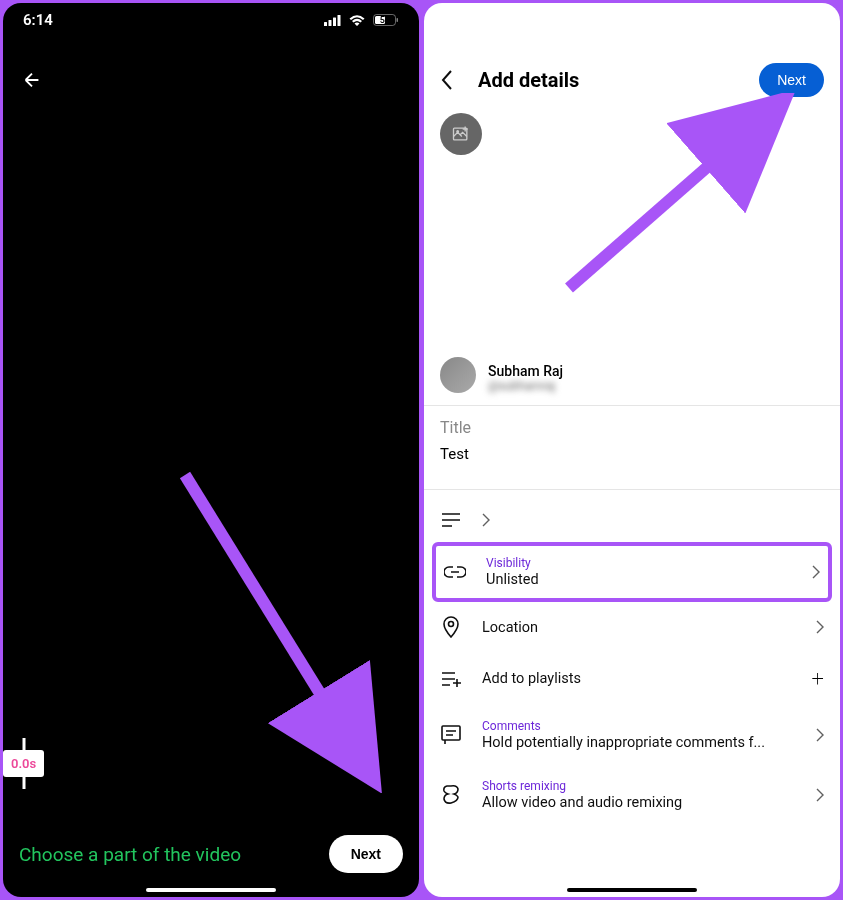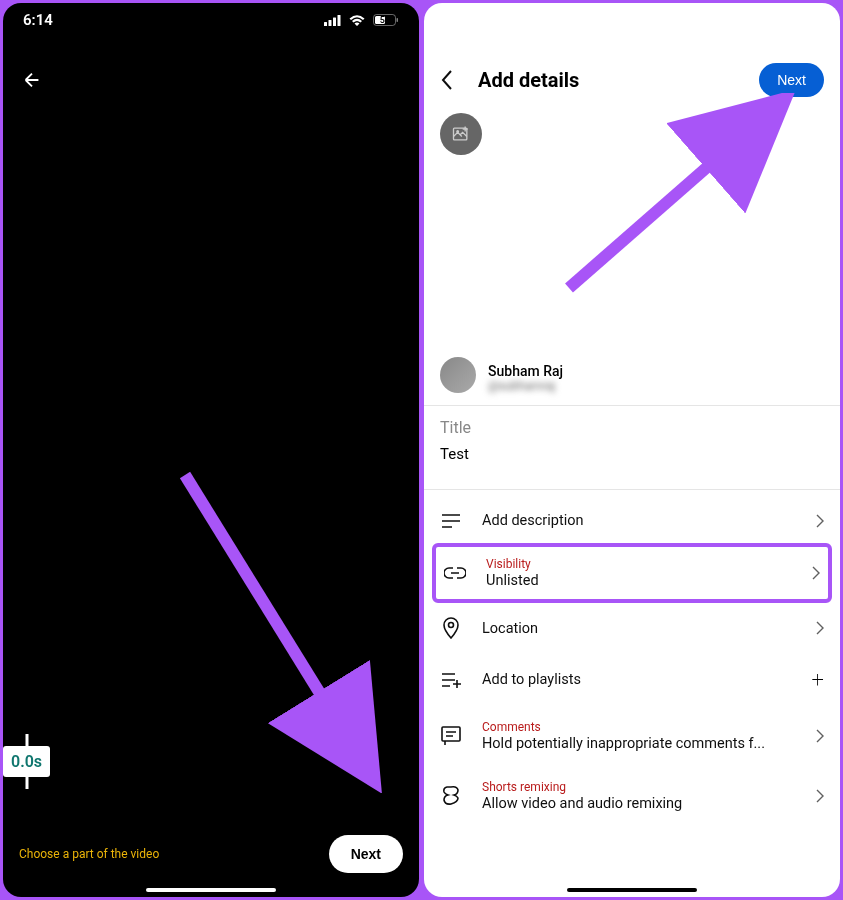--- a/index.html
+++ b/index.html
@@ -41,22 +41,22 @@
     .back-arrow-left {
       position: absolute;
       top: 66px;
       left: 18px;
     }
     .timeline-thumb {
       position: absolute;
       bottom: 120px;
       left: 0;
       background: #fff;
-      color: #0f766e;
-      font-size: 16px;
+      color: #ec4899;
+      font-size: 13px;
       font-weight: 600;
       padding: 6px 8px;
       border-radius: 3px;
     }
     .timeline-thumb::before, .timeline-thumb::after {
       content: '';
       position: absolute;
       left: 50%;
       width: 3px;
       height: 12px;
@@ -69,22 +69,22 @@
       position: absolute;
       bottom: 24px;
       left: 0;
       right: 0;
       padding: 0 16px;
       display: flex;
       justify-content: space-between;
       align-items: center;
     }
     .prompt-text {
-      font-size: 12px;
-      color: #eab308;
+      font-size: 19px;
+      color: #22c55e;
     }
     .next-btn-black {
       background: #fff;
       color: #000;
       border: none;
       border-radius: 100px;
       padding: 11px 22px;
       font-size: 14px;
       font-weight: 600;
     }
@@ -169,21 +169,21 @@
     }
     .option-icon {
       width: 22px;
       flex-shrink: 0;
       display: flex;
       justify-content: center;
     }
     .option-content { flex: 1; min-width: 0; }
     .option-subtitle {
       font-size: 12px;
-      color: #b91c1c;
+      color: #6d28d9;
       margin-bottom: 1px;
     }
     .option-title {
       font-size: 14.5px;
       color: #0f0f0f;
       white-space: nowrap;
       overflow: hidden;
       text-overflow: ellipsis;
     }
     .chevron-right { flex-shrink: 0; }
@@ -289,23 +289,20 @@
   <div class="divider"></div>
 
   <div class="options-list">
 
     <div class="option-row">
       <span class="option-icon">
         <svg width="20" height="16" viewBox="0 0 20 16" stroke="#0f0f0f" stroke-width="1.6">
             <path d="M1 2 H19 M1 8 H19 M1 14 H11"></path>
           </svg>
       </span>
-      <div class="option-content">
-        <div class="option-title">Add description</div>
-      </div>
       <svg class="chevron-right" width="8" height="14" viewBox="0 0 8 14" fill="none" stroke="#606060" stroke-width="1.4">
           <path d="M1 1 L7 7 L1 13"></path>
         </svg>
     </div>
 
     <div class="option-row highlight-box">
       <span class="option-icon">
         <svg width="22" height="12" viewBox="0 0 22 12" fill="none" stroke="#0f0f0f" stroke-width="1.6">
             <path d="M9 1 H5 A5 5 0 0 0 5 11 H9 M13 1 H17 A5 5 0 0 1 17 11 H13 M7 6 H15"></path>
           </svg>

